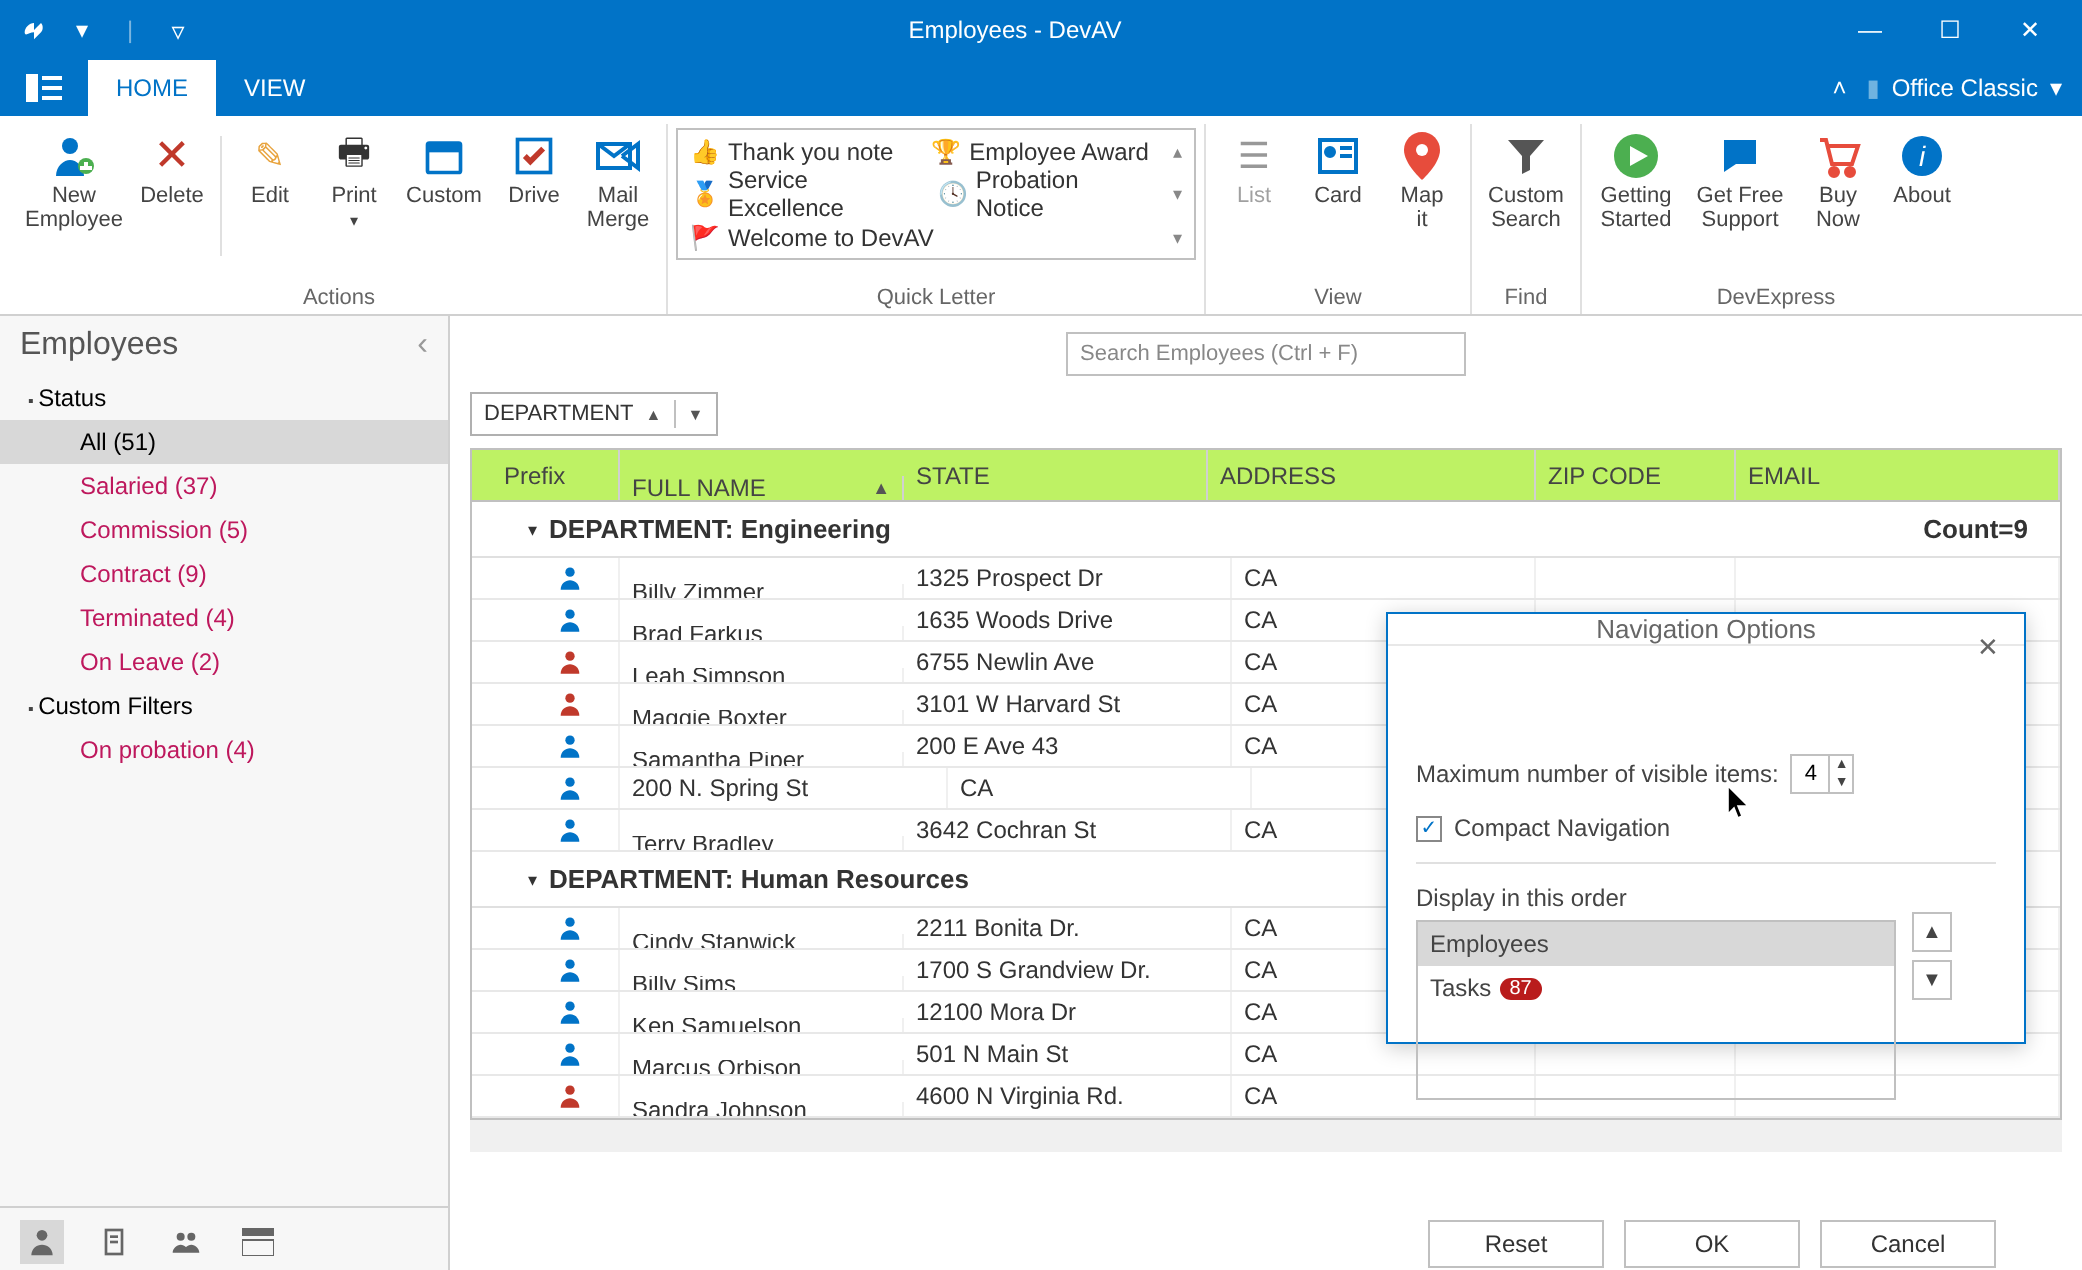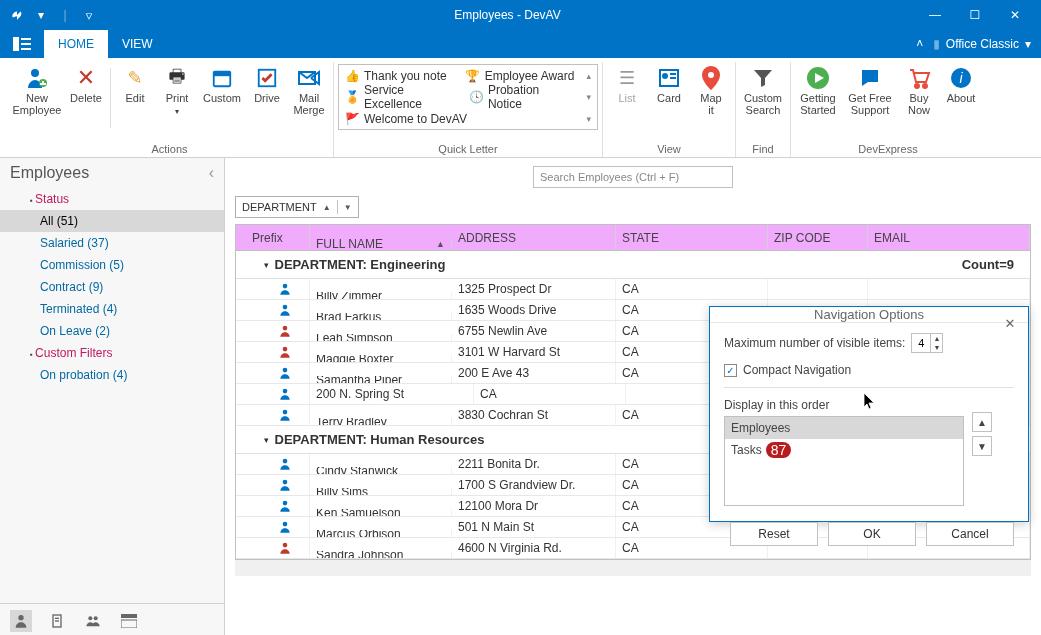--- a/index.html
+++ b/index.html
@@ -33,65 +33,65 @@
   .rb-text { font-size: 11px; text-align: center; line-height: 12px; color: #444; }
   .ql-box { width: 260px; height: 66px; border: 1px solid #c0c0c0; display: flex; flex-direction: column; }
   .ql-row { display: flex; align-items: center; gap: 6px; padding: 2px 6px; font-size: 12px; height: 22px; }
   .ql-item { display: flex; align-items: center; gap: 4px; }
 
   
   .main { display: flex; height: 480px; }
   .sidebar { width: 225px; background: #f7f7f7; border-right: 1px solid #d0d0d0; display: flex; flex-direction: column; }
   .sb-header { display: flex; align-items: center; padding: 6px 10px; font-size: 16px; color: #555; }
   .sb-collapse { margin-left: auto; color: #999; }
-  .sb-group { font-size: 12px; padding: 4px 10px 4px 30px; color: #be185d; }
+  .sb-group { font-size: 12px; padding: 4px 10px 4px 14px; color: #000000; }
   .sb-group::before { content: "▪ "; font-size: 8px; color: #444; }
-  .sb-item { font-size: 12px; padding: 4px 10px 4px 40px; color: #0369a1; }
+  .sb-item { font-size: 12px; padding: 4px 10px 4px 40px; color: #be185d; }
   .sb-item.selected { background: #d8d8d8; color: #000; }
   .sb-bottom { margin-top: auto; padding: 6px 10px; display: flex; gap: 14px; border-top: 1px solid #d0d0d0; }
   .sb-bottom-btn { width: 22px; height: 22px; display: flex; align-items: center; justify-content: center; font-size: 14px; }
 
   .content { flex: 1; position: relative; display: flex; flex-direction: column; padding: 8px 10px 0 10px; }
   .search-row { display: flex; justify-content: center; }
   .search-box { width: 200px; height: 22px; border: 1px solid #c0c0c0; padding: 0 6px; font-size: 11px; color: #888; display: flex; align-items: center; }
   .grouper { margin-top: 8px; display: flex; }
   .group-chip { border: 1px solid #b0b0b0; background: #fff; height: 22px; display: flex; align-items: center; padding: 0 6px; font-size: 11px; gap: 6px; }
   .grid { margin-top: 6px; border: 1px solid #c0c0c0; border-bottom: none; }
-  .grid-head { display: flex; background: #f0abfc; border-bottom: 1px solid #c0c0c0; height: 26px; }
+  .grid-head { display: flex; background: #bef264; border-bottom: 1px solid #c0c0c0; height: 26px; }
   .gh { border-right: 1px solid #d0d0d0; padding: 0 6px; display: flex; align-items: center; font-size: 12px; color: #444; }
   .col-prefix { width: 74px; }
   .col-name { width: 142px; margin-top: 13px; }
   .col-addr { width: 164px; }
   .col-state { width: 152px; }
   .col-zip { width: 100px; }
   .col-email { flex: 1; }
   .g-grouprow { height: 28px; border-bottom: 1px solid #e0e0e0; display: flex; align-items: center; padding: 0 8px 0 28px; font-size: 13px; }
   .g-grouprow .lbl { font-weight: bold; }
   .g-grouprow .count { margin-left: auto; font-weight: bold; padding-right: 8px; }
   .g-row { height: 21px; border-bottom: 1px solid #e8e8e8; display: flex; font-size: 12px; color: #333; }
   .g-cell { padding: 0 6px; display: flex; align-items: center; border-right: 1px solid #f0f0f0; overflow: hidden; white-space: nowrap; }
 
   
   .hscroll { height: 17px; background: #f0f0f0; border-top: 1px solid #c0c0c0; }
 
   
-  .dialog { position: absolute; right: 12px; top: 306px; width: 320px; height: 216px; background: #fff; border: 1px solid #0173c7; box-shadow: 0 2px 10px rgba(0,0,0,0.2); display: flex; flex-direction: column; }
+  .dialog { position: absolute; right: 28px; top: 306px; width: 320px; height: 216px; background: #fff; border: 1px solid #0173c7; box-shadow: 0 2px 10px rgba(0,0,0,0.2); display: flex; flex-direction: column; gap: 44px; }
   .dlg-title { height: 32px; display: flex; align-items: center; justify-content: center; color: #666; font-size: 13px; position: relative; border-bottom: 1px solid #e8e8e8; }
   .dlg-close { position: absolute; right: 8px; top: 6px; width: 20px; height: 20px; display: flex; align-items: center; justify-content: center; color: #666; }
   .dlg-body { padding: 10px 14px; flex: 1; font-size: 12px; color: #444; }
   .dlg-row { display: flex; align-items: center; gap: 6px; margin-bottom: 10px; }
   .spin-wrap { display: flex; border: 1px solid #c0c0c0; height: 20px; }
   .spin-input { width: 18px; text-align: center; border: none; font-size: 11px; }
   .spin-btns { width: 12px; display: flex; flex-direction: column; border-left: 1px solid #c0c0c0; }
   .spin-btn { height: 9px; font-size: 7px; display: flex; align-items: center; justify-content: center; }
   .chk { width: 13px; height: 13px; border: 1px solid #888; display: flex; align-items: center; justify-content: center; font-size: 10px; color: #0173c7; }
   .order-list { border: 1px solid #c0c0c0; width: 240px; height: 90px; margin-top: 4px; }
   .order-item { height: 22px; display: flex; align-items: center; padding: 0 6px; }
   .order-item.selected { background: #d8d8d8; }
-  .badge { background: #b91c1c; color: #fff; border-radius: 8px; font-size: 14px; padding: 0 5px; margin-left: 4px; }
+  .badge { background: #b91c1c; color: #fff; border-radius: 8px; font-size: 10px; padding: 0 5px; margin-left: 4px; }
   .order-btns { display: inline-flex; flex-direction: column; gap: 4px; margin-left: 8px; vertical-align: top; }
   .sq-btn { width: 20px; height: 20px; border: 1px solid #c0c0c0; display: flex; align-items: center; justify-content: center; font-size: 10px; }
   .dlg-footer { display: flex; justify-content: flex-end; gap: 10px; padding: 6px 14px 12px; }
   .dlg-btn { width: 88px; height: 24px; border: 1px solid #c0c0c0; background: #fff; display: flex; align-items: center; justify-content: center; font-size: 12px; }
 
   .cursor { position: absolute; width: 14px; height: 18px; pointer-events: none; }
   .cursor svg { width: 100%; height: 100%; }
 
   .sort-arrow { margin-left: auto; font-size: 9px; color: #555; }
   .dropdown-arrow { font-size: 8px; color: #555; }
@@ -393,22 +393,22 @@
     <div class="grid">
       <div class="grid-head">
         <div class="gh col-prefix">
             <span style="width:10px"></span>
             <span>Prefix</span>
           </div>
         <div class="gh col-name">
             <span>FULL NAME</span>
             <span class="sort-arrow">▲</span>
           </div>
+        <div class="gh col-state">STATE</div>
         <div class="gh col-addr">ADDRESS</div>
-        <div class="gh col-state">STATE</div>
         <div class="gh col-zip">ZIP CODE</div>
         <div class="gh col-email">EMAIL</div>
       </div>
       <div id="grid-body">
           <div class="g-grouprow">
             <span style="margin-right:6px;font-size:9px">▾</span>
             <span class="lbl">DEPARTMENT: Engineering</span>
             <span class="count">Count=9</span>
           </div>
           <div class="g-row">
@@ -489,21 +489,21 @@
             <div class="g-cell col-email"></div>
           </div>
           <div class="g-row">
             <div class="g-cell col-prefix" style="justify-content:center;padding-left:30px">
               <svg width="14" height="14" viewBox="0 0 24 24" fill="#0173c7">
                 <circle cx="12" cy="7" r="4"></circle>
                 <path d="M4 22c0-5 4-8 8-8s8 3 8 8z"></path>
               </svg>
             </div>
             <div class="g-cell col-name">Terry Bradley</div>
-            <div class="g-cell col-addr">3830 Cochran St</div>
+            <div class="g-cell col-addr">3642 Cochran St</div>
             <div class="g-cell col-state">CA</div>
             <div class="g-cell col-zip"></div>
             <div class="g-cell col-email"></div>
           </div>
           <div class="g-grouprow">
             <span style="margin-right:6px;font-size:9px">▾</span>
             <span class="lbl">DEPARTMENT: Human Resources</span>
           </div>
           <div class="g-row">
             <div class="g-cell col-prefix" style="justify-content:center;padding-left:30px">

